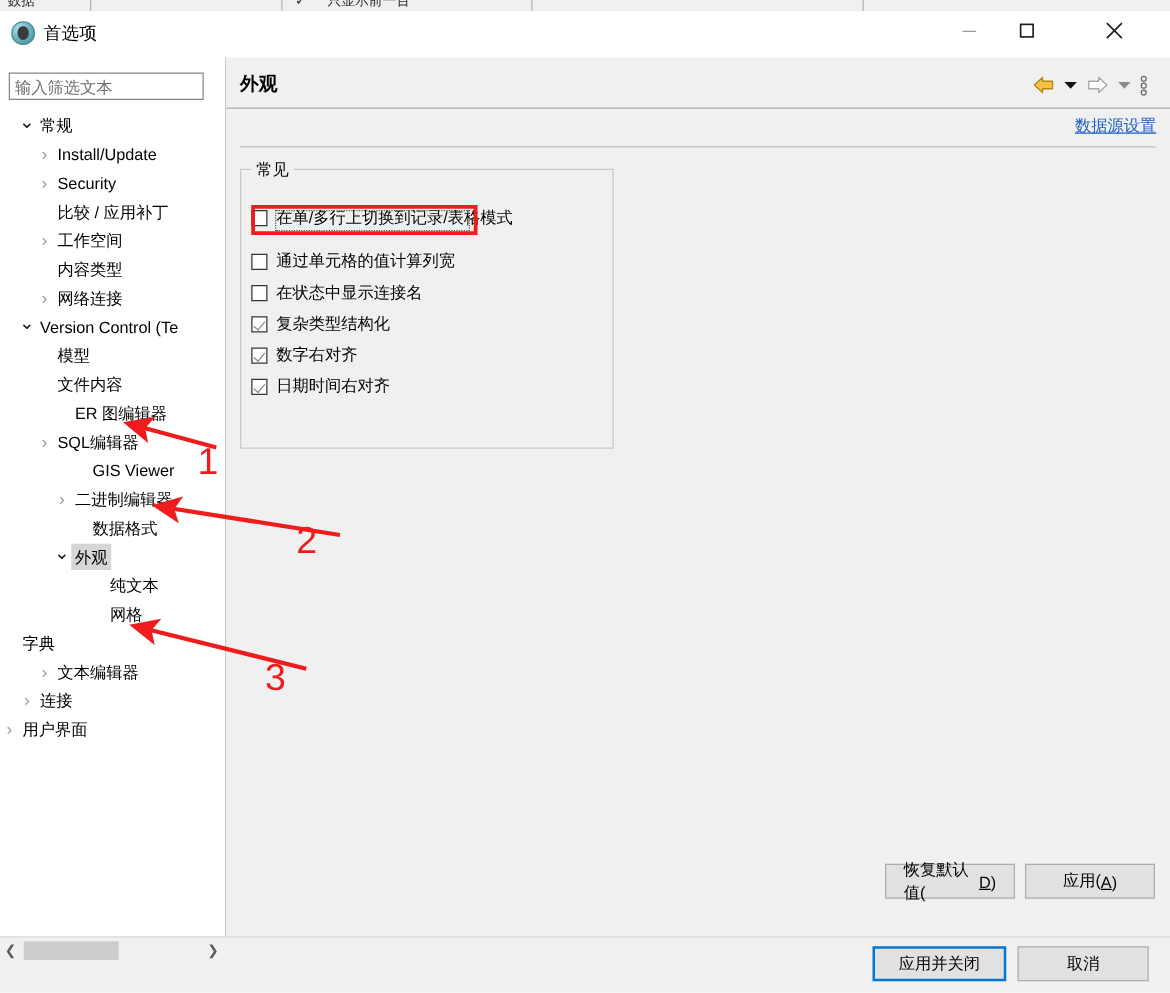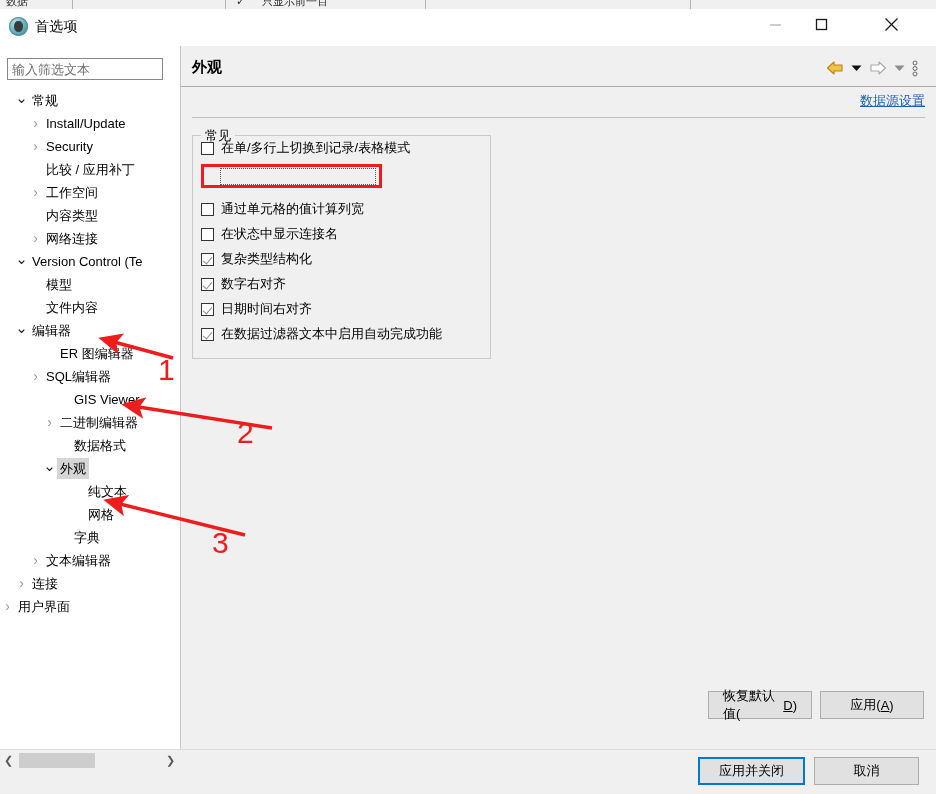--- a/index.html
+++ b/index.html
@@ -448,30 +448,29 @@
           <div class="tree-row" style="padding-left: 14px;"><span class="twisty open" style="font-size: 15px; position: relative; top: -3px;">⌄</span><span class="tree-label">常规</span></div>
           <div class="tree-row" style="padding-left: 28px;"><span class="twisty closed" style="font-size: 14px;">›</span><span class="tree-label">Install/Update</span></div>
           <div class="tree-row" style="padding-left: 28px;"><span class="twisty closed" style="font-size: 14px;">›</span><span class="tree-label">Security</span></div>
           <div class="tree-row" style="padding-left: 28px;"><span class="twisty none"></span><span class="tree-label">比较 / 应用补丁</span></div>
           <div class="tree-row" style="padding-left: 28px;"><span class="twisty closed" style="font-size: 14px;">›</span><span class="tree-label">工作空间</span></div>
           <div class="tree-row" style="padding-left: 28px;"><span class="twisty none"></span><span class="tree-label">内容类型</span></div>
           <div class="tree-row" style="padding-left: 28px;"><span class="twisty closed" style="font-size: 14px;">›</span><span class="tree-label">网络连接</span></div>
           <div class="tree-row" style="padding-left: 14px;"><span class="twisty open" style="font-size: 15px; position: relative; top: -3px;">⌄</span><span class="tree-label">Version Control (Te</span></div>
           <div class="tree-row" style="padding-left: 28px;"><span class="twisty none"></span><span class="tree-label">模型</span></div>
           <div class="tree-row" style="padding-left: 28px;"><span class="twisty none"></span><span class="tree-label">文件内容</span></div>
-          <div class="tree-row" style="padding-left: 14px;"><span class="twisty open" style="font-size: 15px; position: relative; top: -3px;">⌄</span><span class="tree-label">编辑器</span></div>
           <div class="tree-row" style="padding-left: 42px;"><span class="twisty none"></span><span class="tree-label">ER 图编辑器</span></div>
           <div class="tree-row" style="padding-left: 28px;"><span class="twisty closed" style="font-size: 14px;">›</span><span class="tree-label">SQL编辑器</span></div>
           <div class="tree-row" style="padding-left: 56px;"><span class="twisty none"></span><span class="tree-label">GIS Viewer</span></div>
           <div class="tree-row" style="padding-left: 42px;"><span class="twisty closed" style="font-size: 14px;">›</span><span class="tree-label">二进制编辑器</span></div>
           <div class="tree-row" style="padding-left: 56px;"><span class="twisty none"></span><span class="tree-label">数据格式</span></div>
           <div class="tree-row selected" style="padding-left: 42px;"><span class="twisty open" style="font-size: 15px; position: relative; top: -3px;">⌄</span><span class="tree-label">外观</span></div>
           <div class="tree-row" style="padding-left: 70px;"><span class="twisty none"></span><span class="tree-label">纯文本</span></div>
           <div class="tree-row" style="padding-left: 70px;"><span class="twisty none"></span><span class="tree-label">网格</span></div>
-          <div class="tree-row" style="padding-left: 56px;"><span class="twisty none"></span><span class="tree-label">字典</span></div>
+          <div class="tree-row" style=""><span class="twisty none"></span><span class="tree-label">字典</span></div>
           <div class="tree-row" style="padding-left: 28px;"><span class="twisty closed" style="font-size: 14px;">›</span><span class="tree-label">文本编辑器</span></div>
           <div class="tree-row" style="padding-left: 14px;"><span class="twisty closed" style="font-size: 14px;">›</span><span class="tree-label">连接</span></div>
           <div class="tree-row" style=""><span class="twisty closed" style="font-size: 14px;">›</span><span class="tree-label">用户界面</span></div>
         </div>
     </div>
 
     <div id="tree-hscroll">
       <div class="sb-arrow sb-left">❮</div>
       <div class="sb-thumb"></div>
       <div class="sb-arrow sb-right">❯</div>
@@ -512,21 +511,21 @@
 
       <div id="title-sep"></div>
 
       <div id="link-row">
         <span id="datasource-link">数据源设置</span>
       </div>
       <div id="link-sep"></div>
 
       <div id="group-common">
         <div id="group-legend">常见</div>
-      <div class="cb-row" style="top: 0;">
+      <div class="cb-row" style="top: 26px;">
             <span class="cb-box"></span>
             <span class="cb-label">在单/多行上切换到记录/表格模式</span>
           </div>
           <div class="cb-row" style="top: 61px;">
             <span class="cb-box"></span>
             <span class="cb-label">通过单元格的值计算列宽</span>
           </div>
           <div class="cb-row" style="top: 86px;">
             <span class="cb-box"></span>
             <span class="cb-label">在状态中显示连接名</span>
@@ -536,24 +535,20 @@
             <span class="cb-label">复杂类型结构化</span>
           </div>
           <div class="cb-row" style="top: 136px;">
             <span class="cb-box checked"></span>
             <span class="cb-label">数字右对齐</span>
           </div>
           <div class="cb-row" style="top: 161px;">
             <span class="cb-box checked"></span>
             <span class="cb-label">日期时间右对齐</span>
           </div>
-          <div class="cb-row" style="top: 186px;">
-            <span class="cb-box checked"></span>
-            <span class="cb-label">在数据过滤器文本中启用自动完成功能</span>
-          </div>
         </div>
 
       <div id="content-buttons">
         <div class="btn" id="btn-restore">
           <span>恢复默认值(</span>
             <span class="uline">D</span>
             <span>)</span>
         </div>
         <div class="btn" id="btn-apply">
           <span>应用(</span>

